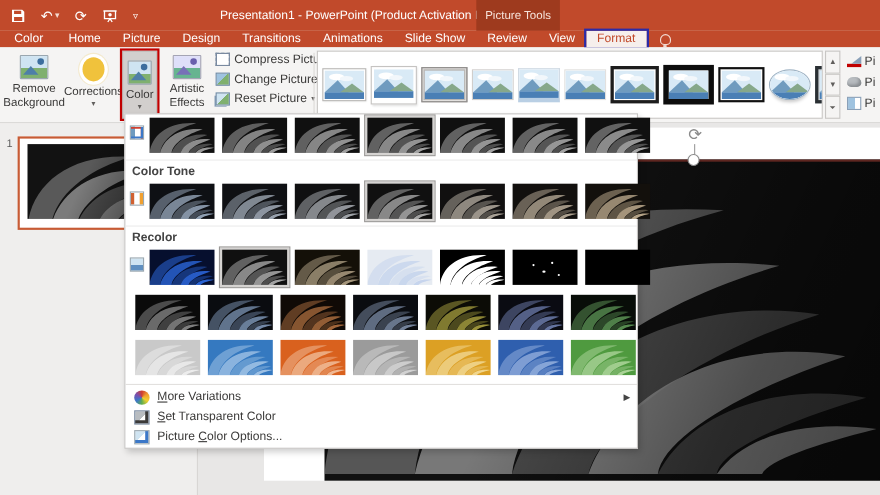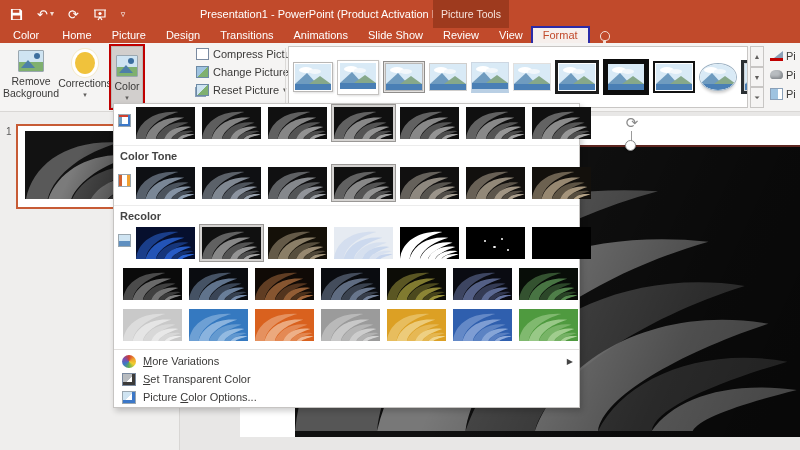--- a/index.html
+++ b/index.html
@@ -174,20 +174,24 @@
   <div class="big-btn" style="left:60px; width:50px;">
     <span class="bicon sun-ico" style="width:20px;"></span>
     <span>Corrections</span>
     <span class="caret">▾</span>
   </div>
   <div class="big-btn" id="btn-color">
     <span class="bicon pic-ico" style="width:22px;"></span>
     <span>Color</span>
     <span class="caret">▾</span>
   </div>
+  <div class="big-btn" style="left:147px; width:46px;">
+    <span class="bicon pic-ico" style="filter:hue-rotate(40deg);"></span>
+    <span>Artistic Effects</span>
+  </div>
   <div class="small-stack">
     <div class="small-btn">
       <span class="sicon i-compress"></span>
       <span>Compress Pictures</span>
     </div>
     <div class="small-btn">
       <span class="sicon i-change"></span>
       <span>Change Picture</span>
     </div>
     <div class="small-btn">

